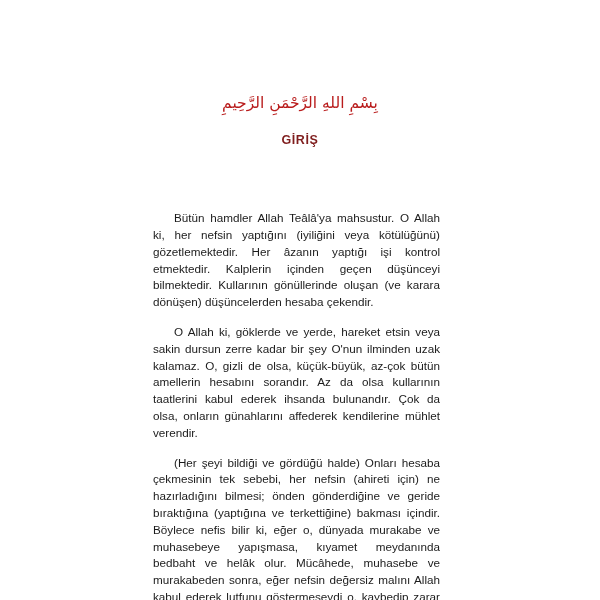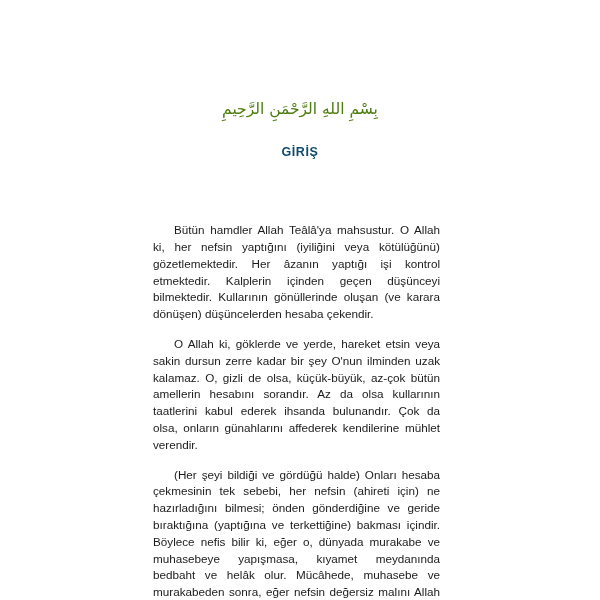--- a/index.html
+++ b/index.html
@@ -26,43 +26,43 @@
 
   .content-column {
     position: absolute;
     left: 153px;
     top: 0;
     width: 294px;
   }
 
   
   .basmala {
-    margin: 10px;
+    margin: 4px;
     padding-top: 88px;
     text-align: center;
     font-family: "DejaVu Sans", sans-serif;
     font-size: 15.5px;
     line-height: 1.5;
-    color: #4d7c0f;
+    color: #b91c1c;
     direction: rtl;
     unicode-bidi: isolate;
     letter-spacing: 0;
     white-space: nowrap;
   }
 
   
   .chapter-heading {
     margin: 0;
     padding-top: 14px;
     text-align: center;
     font-family: "Liberation Sans", sans-serif;
     font-size: 12.5px;
     font-weight: bold;
     letter-spacing: 0.6px;
-    color: #0c4a6e;
+    color: #7f1d1d;
   }
 
   
   .body-text {
     padding-top: 63px;
   }
 
   .paragraph {
     margin: 0 7px 13px 0;
     font-family: "Liberation Sans", sans-serif;

